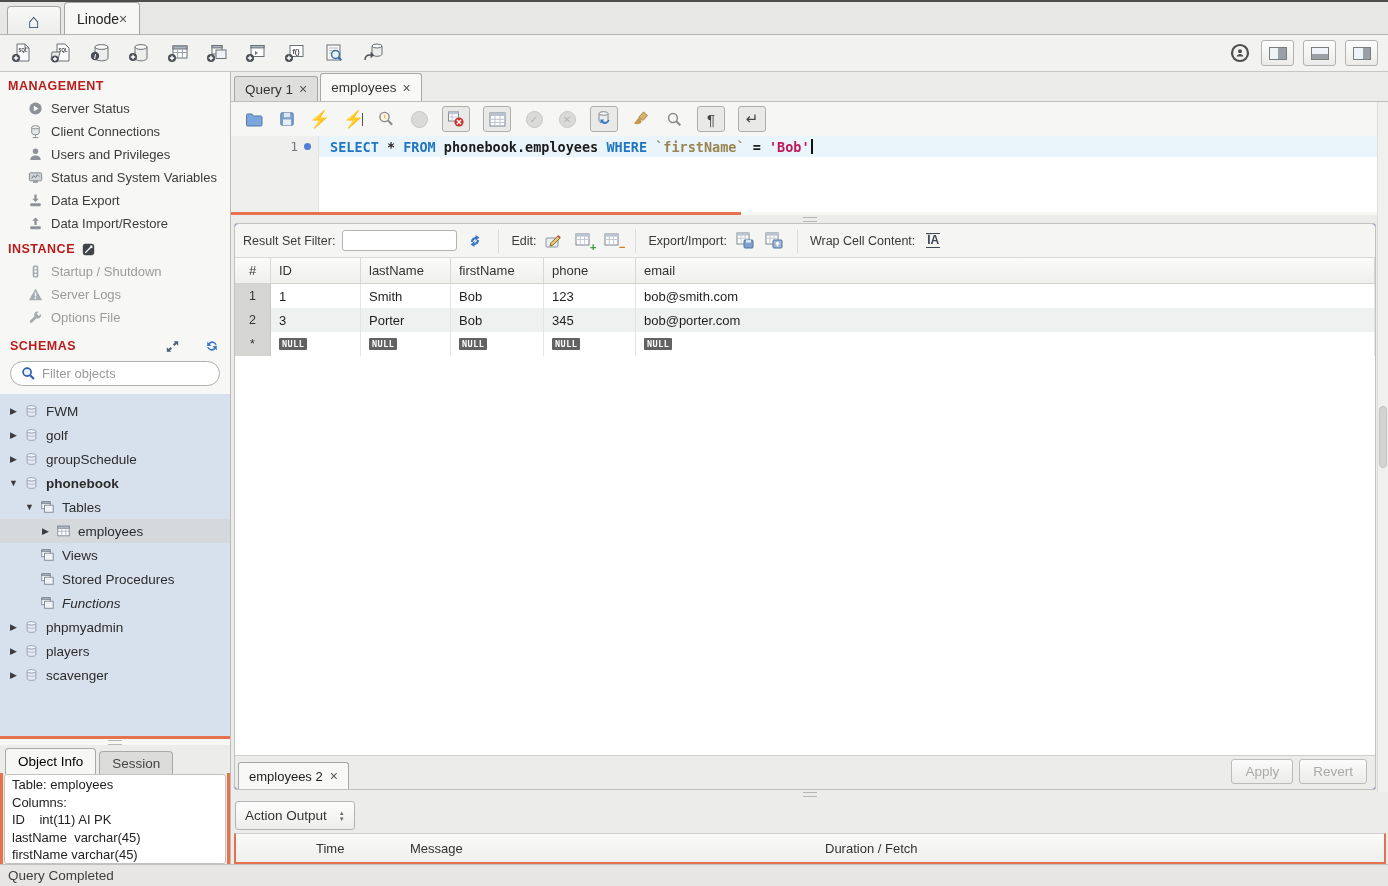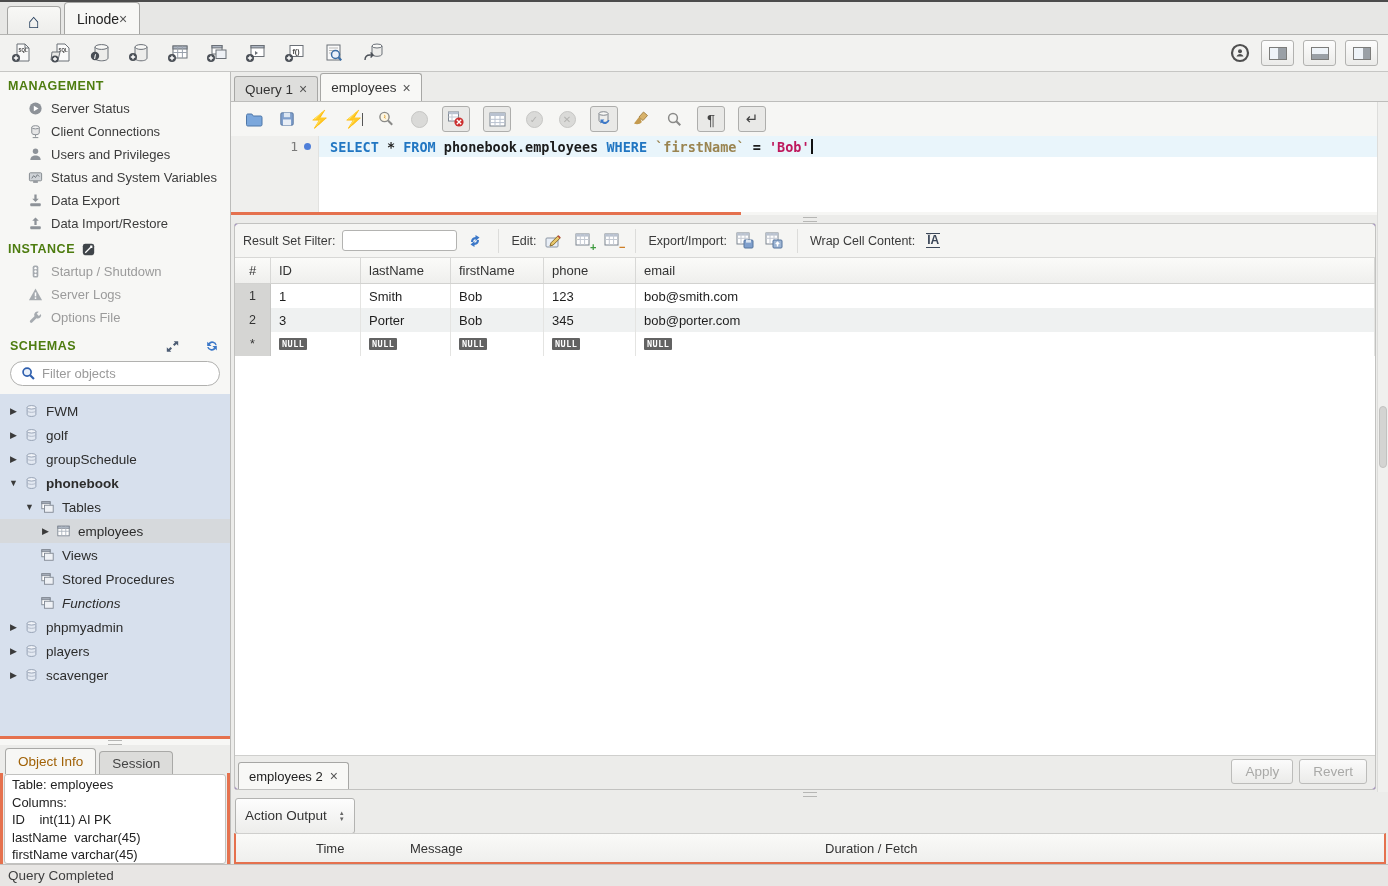--- a/index.html
+++ b/index.html
@@ -24,21 +24,21 @@
   .pb-fill{position:absolute;background:#9aa0a6}
   .pb-left .pb-fill{right:0;top:0;bottom:0;width:45%}
   .pb-bottom .pb-fill{left:0;right:0;bottom:0;height:45%}
   .pb-right .pb-fill{right:0;top:0;bottom:0;width:40%}
 
   
   .main{flex:1;display:flex;min-height:0}
 
   
   .sidebar{width:231px;flex:0 0 231px;border-right:1px solid #bcbcba;background:#f7f7f5;display:flex;flex-direction:column;min-height:0}
-  .side-title{font-size:12.5px;font-weight:bold;color:#4d7c0f;letter-spacing:.5px;padding:7px 8px 4px;display:flex;align-items:center;gap:6px}
+  .side-title{font-size:12.5px;font-weight:bold;color:#b91c1c;letter-spacing:.5px;padding:7px 8px 4px;display:flex;align-items:center;gap:6px}
   .side-item{display:flex;align-items:center;gap:8px;height:23px;padding:0 4px 0 27px;font-size:13px;color:#3c3c3c;white-space:nowrap;overflow:hidden}
   .side-item .lbl{overflow:hidden;text-overflow:clip;white-space:nowrap}
   .side-item.muted{color:#9b9b9b}
   .icn{width:16px;height:16px;display:flex;align-items:center;justify-content:center;flex:0 0 16px}
   .schemas-header{display:flex;align-items:center;padding:9px 10px 3px;gap:24px}
   .schemas-header .spacer{flex:1}
   .filter-wrap{margin:4px 10px 8px;height:25px;border:1px solid #b1b1af;border-radius:13px;background:#fff;display:flex;align-items:center;padding:0 9px;gap:6px}
   .filter-input{border:none;outline:none;flex:1;font-size:13px;font-family:"Liberation Sans",sans-serif;color:#333;background:transparent}
   .filter-input::placeholder{color:#9a9a9a}
   .tree{flex:1;background:#d7e0ed;overflow:hidden;padding-top:5px;min-height:0}
@@ -47,21 +47,21 @@
   .tree-row.bold .tlabel{font-weight:bold}
   .exp{width:11px;font-size:9px;color:#3a3a3a;text-align:center;margin-right:4px;flex:0 0 11px}
   .ticon{width:17px;height:15px;margin-right:6px;display:flex;align-items:center;justify-content:center;flex:0 0 17px}
   .side-orange{height:3px;background:#e5714e;flex:0 0 3px;position:relative}
   .grip-h{height:6px;display:flex;align-items:center;justify-content:center;flex:0 0 6px}
   .grip-h::before{content:"";width:14px;height:3px;border-top:1px solid #b6b6b4;border-bottom:1px solid #b6b6b4}
   .oi-zone{background:#ececea;position:relative;flex:0 0 auto;padding-top:2px}
   .oi-orange{position:absolute;top:28px;bottom:0;width:3px;background:#e5714e;z-index:2}
   .oi-orange.l{left:0}.oi-orange.r{right:0}
   .oi-tabs{display:flex;padding-left:5px;gap:3px;align-items:flex-end;height:27px}
-  .oi-tab{height:26px;padding:0 12px;border:1px solid #a9a9a7;border-bottom:none;border-radius:4px 4px 0 0;background:#f7f7f5;font-size:13.5px;display:flex;align-items:center;color:#a16207}
+  .oi-tab{height:26px;padding:0 12px;border:1px solid #a9a9a7;border-bottom:none;border-radius:4px 4px 0 0;background:#f7f7f5;font-size:13.5px;display:flex;align-items:center;color:#000000}
   .oi-tab.inactive{background:#dcdcda;height:23px;color:#444}
   .oi-box{margin:0 4px;background:#fff;border:1px solid #c2c2c0;border-radius:3px;padding:1px 7px;font-size:13px;line-height:17.5px;height:90px;overflow:hidden}
   .oi-line{white-space:pre;color:#222}
 
   
   .content{flex:1;display:flex;flex-direction:column;min-width:0;background:#ececea;position:relative}
   .edit-tabs{height:29px;display:flex;align-items:flex-end;padding-left:3px;gap:2px;flex:0 0 29px}
   .etab{height:25px;padding:0 10px;display:flex;align-items:center;gap:6px;border:1px solid #a7a7a5;border-bottom:none;border-radius:3px 3px 0 0;background:#dededc;font-size:13.5px;color:#333}
   .etab.active{background:#f8f8f6;height:28px}
   .editor{background:#f6f6f4;border-top:1px solid #bdbdbb;flex:0 0 auto}
@@ -112,21 +112,21 @@
   .null-badge{background:#626262;color:#fff;font-size:8.5px;font-weight:bold;padding:1px 3px;border-radius:1px;letter-spacing:.5px;font-family:"DejaVu Sans Mono",monospace}
   .grid-fill{flex:1;background:#fff}
   .rg-bottom{height:34px;background:#ececea;border-top:1px solid #cfcfcd;display:flex;align-items:flex-end;padding:0 8px 0 3px;border-radius:0 0 3px 3px;flex:0 0 34px}
   .rb-tab{height:27px;background:#f8f8f6;border:1px solid #a7a7a5;border-bottom:none;border-radius:3px 3px 0 0;display:flex;align-items:center;padding:0 10px;gap:7px;font-size:13px;color:#222}
   .rb-btns{margin-left:auto;display:flex;gap:6px;align-items:center;padding-bottom:5px}
   .btn{height:25px;padding:0 13px;border:1px solid #bcbcba;border-radius:3px;background:linear-gradient(#fbfbfb,#ebebe9);color:#a9a9a7;font-size:13.5px;display:flex;align-items:center}
 
   
   .action-zone{flex:0 0 66px;margin:0 2px 0 3px;display:flex;flex-direction:column}
   .ao-top{height:35px;display:flex;align-items:center;flex:0 0 35px}
-  .ao-select{height:36px;border:1px solid #b3b3b1;border-radius:3px;background:linear-gradient(#fdfdfd,#ededeb);display:flex;align-items:center;padding:0 9px;gap:12px;font-size:13.5px;color:#333;margin-left:1px}
+  .ao-select{height:29px;border:1px solid #b3b3b1;border-radius:3px;background:linear-gradient(#fdfdfd,#ededeb);display:flex;align-items:center;padding:0 9px;gap:12px;font-size:13.5px;color:#333;margin-left:1px}
   .stepper{display:flex;flex-direction:column;font-size:6px;color:#666;line-height:6px;text-align:center}
   .ao-table{flex:1;border:2px solid #e5714e;border-top:1px solid #cfcfcd;display:flex;align-items:stretch;background:linear-gradient(#fafaf8,#efefed)}
   .ao-cell{display:flex;align-items:center;padding:0 8px;font-size:13px;color:#333;white-space:nowrap;overflow:hidden}
   .a0{width:72px;flex:0 0 72px}
   .a1{width:94px;flex:0 0 94px}
   .a2{width:452px;flex:0 0 452px}
   .a3{width:415px;flex:0 0 415px}
   .a4{flex:1;min-width:0}
 
   

